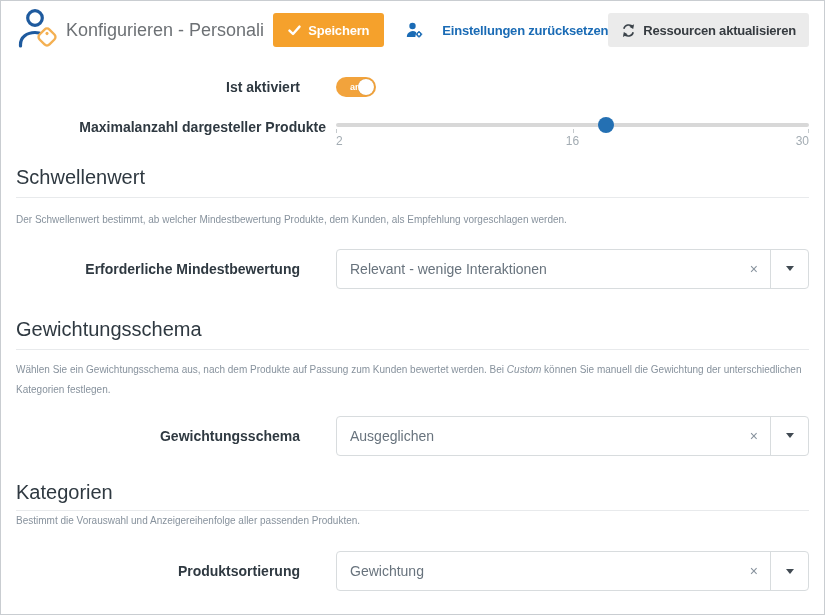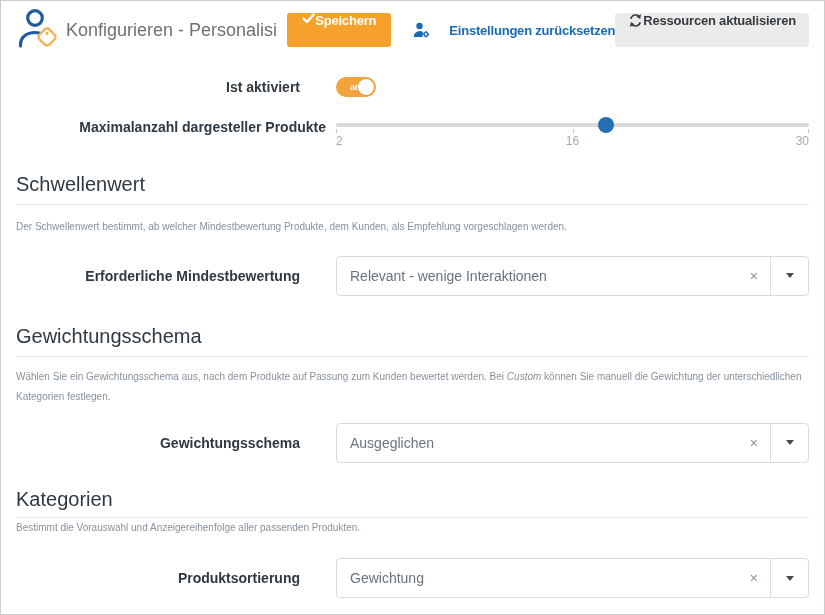--- a/index.html
+++ b/index.html
@@ -21,21 +21,21 @@
     height: 56px; padding-top: 2px;
   }
   .hdr-logo { flex: none; margin-left: -1px; }
   .hdr-title {
     flex: 0 1 auto; min-width: 0;
     overflow: hidden; white-space: nowrap;
     font-size: 18px; color: #6d7175;
     margin-left: 7px;
   }
   .btn {
-    display: inline-flex; align-items: flex-start; 
+    display: inline-flex; align-items: center; gap: 7px;
     height: 34px; border: none; border-radius: 3px;
     font-family: "Liberation Sans", sans-serif;
     font-size: 13px; font-weight: 600; letter-spacing: -0.2px;
     cursor: pointer; white-space: nowrap;
   }
   .btn-save { background: #f5a12c; color: #fff; padding: 0 15px; margin-left: 10px; flex: none; }
   .link-reset {
     display: inline-flex; align-items: center; gap: 19px;
     margin-left: 22px; flex: none;
     color: #1a6bb5; font-size: 13px; font-weight: 600; letter-spacing: -0.2px;
@@ -90,21 +90,21 @@
   .tlbl.tl0 { left: 0; }
   .tlbl.tl50 { left: 50%; transform: translateX(-50%); }
   .tlbl.tl100 { right: 0; }
 
   
   h2 { font-size: 20px; font-weight: 400; color: #2f3941; line-height: 24px; }
   .divider { border-top: 1px solid #e8eaec; }
   .desc { font-size: 10px; line-height: 20.5px; color: #87929d; }
   .desc .it { font-style: italic; }
 
-  .sec-threshold h2 { margin-top: 13px; }
+  .sec-threshold h2 { margin-top: 6px; }
   .sec-threshold .divider { margin-top: 8px; }
   .sec-threshold .desc { margin-top: 12px; }
   .sec-threshold .field-row { margin-top: 18px; }
 
   .sec-weighting h2 { margin-top: 28px; }
   .sec-weighting .divider { margin-top: 8px; }
   .sec-weighting .desc { margin-top: 10px; }
   .sec-weighting .field-row { margin-top: 15px; }
 
   .sec-sorting h2 { margin-top: 24px; }

